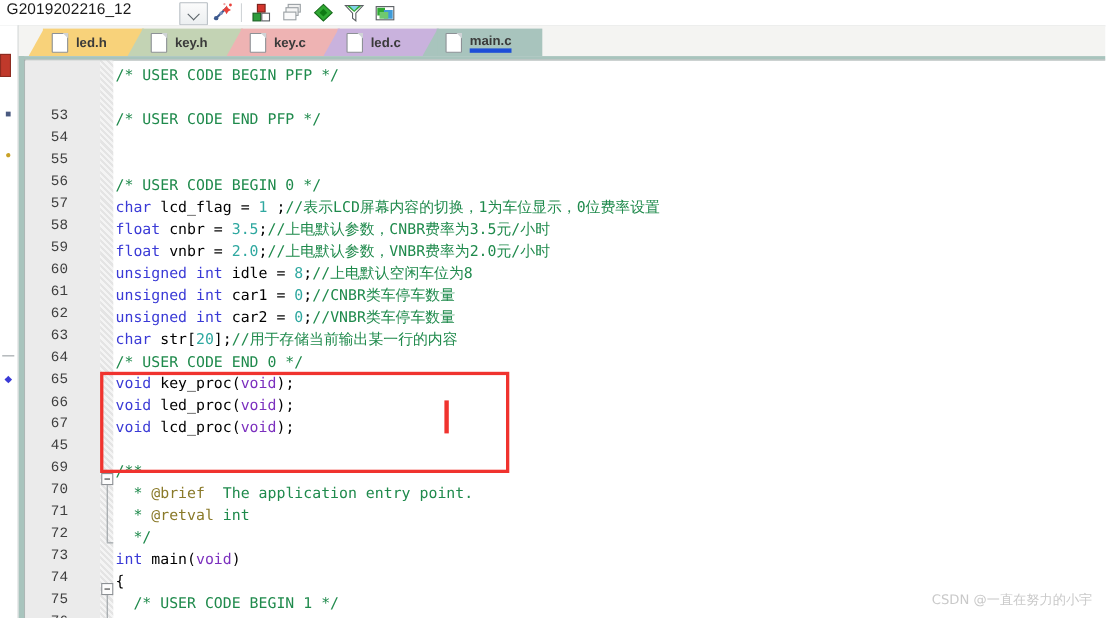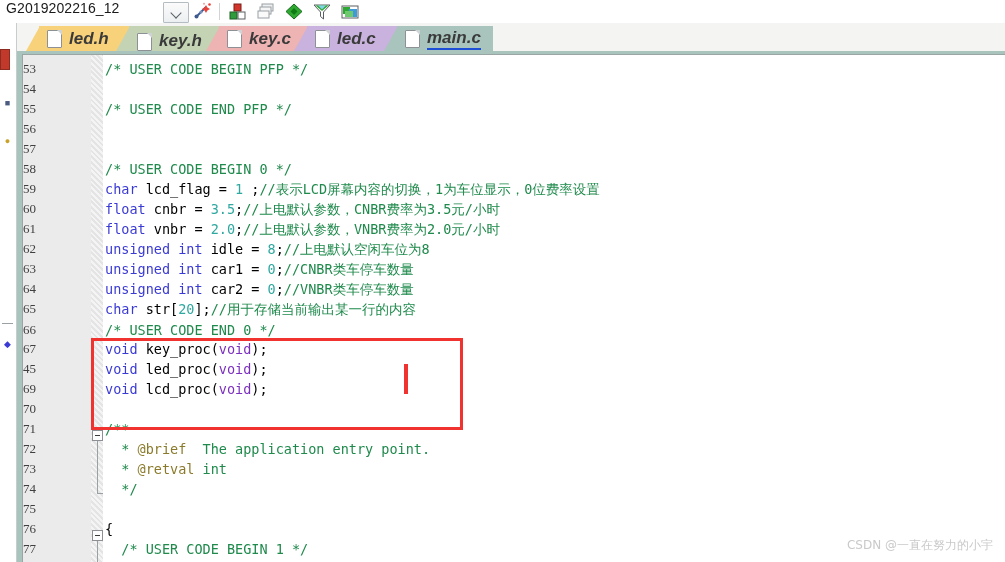--- a/index.html
+++ b/index.html
@@ -55,37 +55,36 @@
   .ls-line{position:absolute;left:2px;width:11px;height:1px;background:#9aa0a4;}
 
   
   .tabbar{
     position:absolute;left:17px;top:23px;width:988px;height:28px;
     background:#f4f4f2;
   }
   .tab{
     position:absolute;top:3px;height:25px;
     display:flex;align-items:center;
-    font-size:17px;font-weight:bold;color:#3a3a3a;
+    font-size:12px;font-weight:bold;color:#3a3a3a;
     padding-left:8px;padding-right:12px;
     box-sizing:border-box;
-    font-style:italic;
   }
   .tab .slant{
     position:absolute;left:-13px;top:0;width:14px;height:25px;
   }
   .tab .doc-ico{
     width:13px;height:16px;margin-right:7px;position:relative;flex:0 0 auto;
     background:#ffffff;border:1px solid #8d9196;border-radius:1px;
   }
   .tab .doc-ico:after{
     content:"";position:absolute;right:-1px;top:-1px;
     border-left:5px solid transparent;border-top:5px solid #cfd3d6;
   }
-  .tab.active .lbl{border-bottom:2px solid #1d4ed8;padding-bottom:0px;}
+  .tab.active .lbl{border-bottom:4px solid #1d4ed8;padding-bottom:0px;}
 
   
   .editor-frame{
     position:absolute;left:17px;top:51px;width:988px;height:511px;
     background:#ffffff;
     border-left:5px solid #a8c4bd;border-top:3px solid #a8c4bd;
     box-sizing:border-box;
   }
   .editor-inner{
     position:absolute;left:0;top:0;right:0;bottom:0;
@@ -99,23 +98,24 @@
     position:absolute;left:68px;top:0;width:12px;height:100%;
     background:repeating-linear-gradient(45deg,#f4f4f4 0 2px,#e4e4e4 2px 4px);
   }
   .code-pane{
     position:absolute;left:0;top:0;right:0;bottom:0;
     font-family:"DejaVu Sans Mono","Liberation Mono",monospace;
     font-size:13.5px;
   }
   .row{position:absolute;left:0;width:100%;height:20px;}
   .lnum{
-    position:absolute;left:0;width:62px;text-align:left;
+    position:absolute;left:0;width:62px;text-align:center;
     color:#3f3f3f;font-size:13px;line-height:20px;
-    font-family:Liberation Serif, serif;
+    font-family:Liberation Mono, monospace;
+    margin-top:36px;
   }
   .ctext{
     position:absolute;left:82px;line-height:20px;white-space:pre;
     color:#000000;
   }
   .cm{color:#1f8a4c;margin-top:38px;}      
   .kw{color:#3a3ad6;}      
   .kw2{color:#7b2fbe;}     
   .num{color:#2fa8a0;}     
   .doc{color:#8a7a2a;}
@@ -220,21 +220,21 @@
     <div class="ls-glyph" style="top:316px;color:#3a3ad6;">◆</div>
   </div>
 
   <div class="tabbar">
 
   <div class="tab" style="left: 22px; width: 92px; background: rgb(248, 210, 122);">
         <div class="slant" style="background: rgb(248, 210, 122); clip-path: polygon(100% 0px, 100% 100%, 0px 100%);"></div>
         <span class="doc-ico"></span>
         <span class="lbl">led.h</span>
       </div>
-      <div class="tab" style="left: 112px; width: 92px; background: rgb(195, 211, 180); align-items: flex-end;">
+      <div class="tab" style="left: 112px; width: 92px; background: rgb(195, 211, 180);">
         <div class="slant" style="background: rgb(195, 211, 180); clip-path: polygon(100% 0px, 100% 100%, 0px 100%);"></div>
         <span class="doc-ico"></span>
         <span class="lbl">key.h</span>
       </div>
       <div class="tab" style="left: 202px; width: 90px; background: rgb(238, 179, 179);">
         <div class="slant" style="background: rgb(238, 179, 179); clip-path: polygon(100% 0px, 100% 100%, 0px 100%);"></div>
         <span class="doc-ico"></span>
         <span class="lbl">key.c</span>
       </div>
       <div class="tab" style="left: 290px; width: 92px; background: rgb(201, 178, 221);">
@@ -336,20 +336,21 @@
           <div class="row" style="top: 404px;">
             <span class="lnum">73</span>
             <span class="ctext"><span class="cm">  * </span><span class="doc">@retval</span><span class="cm"> int</span></span>
           </div>
           <div class="row" style="top: 424px;">
             <span class="lnum">74</span>
             <span class="ctext"><span class="cm">  */</span></span>
           </div>
           <div class="row" style="top: 444px;">
             <span class="lnum">75</span>
+            <span class="ctext"><span class="kw">int</span><span class="pl"> main(</span><span class="kw2">void</span><span class="pl">)</span></span>
           </div>
           <div class="row" style="top: 464px;">
             <span class="lnum">76</span>
             <span class="ctext"><span class="pl">{</span></span>
           </div>
           <div class="row" style="top: 484px;">
             <span class="lnum">77</span>
             <span class="ctext"><span class="cm">  /* USER CODE BEGIN 1 */</span></span>
           </div>
         </div>

